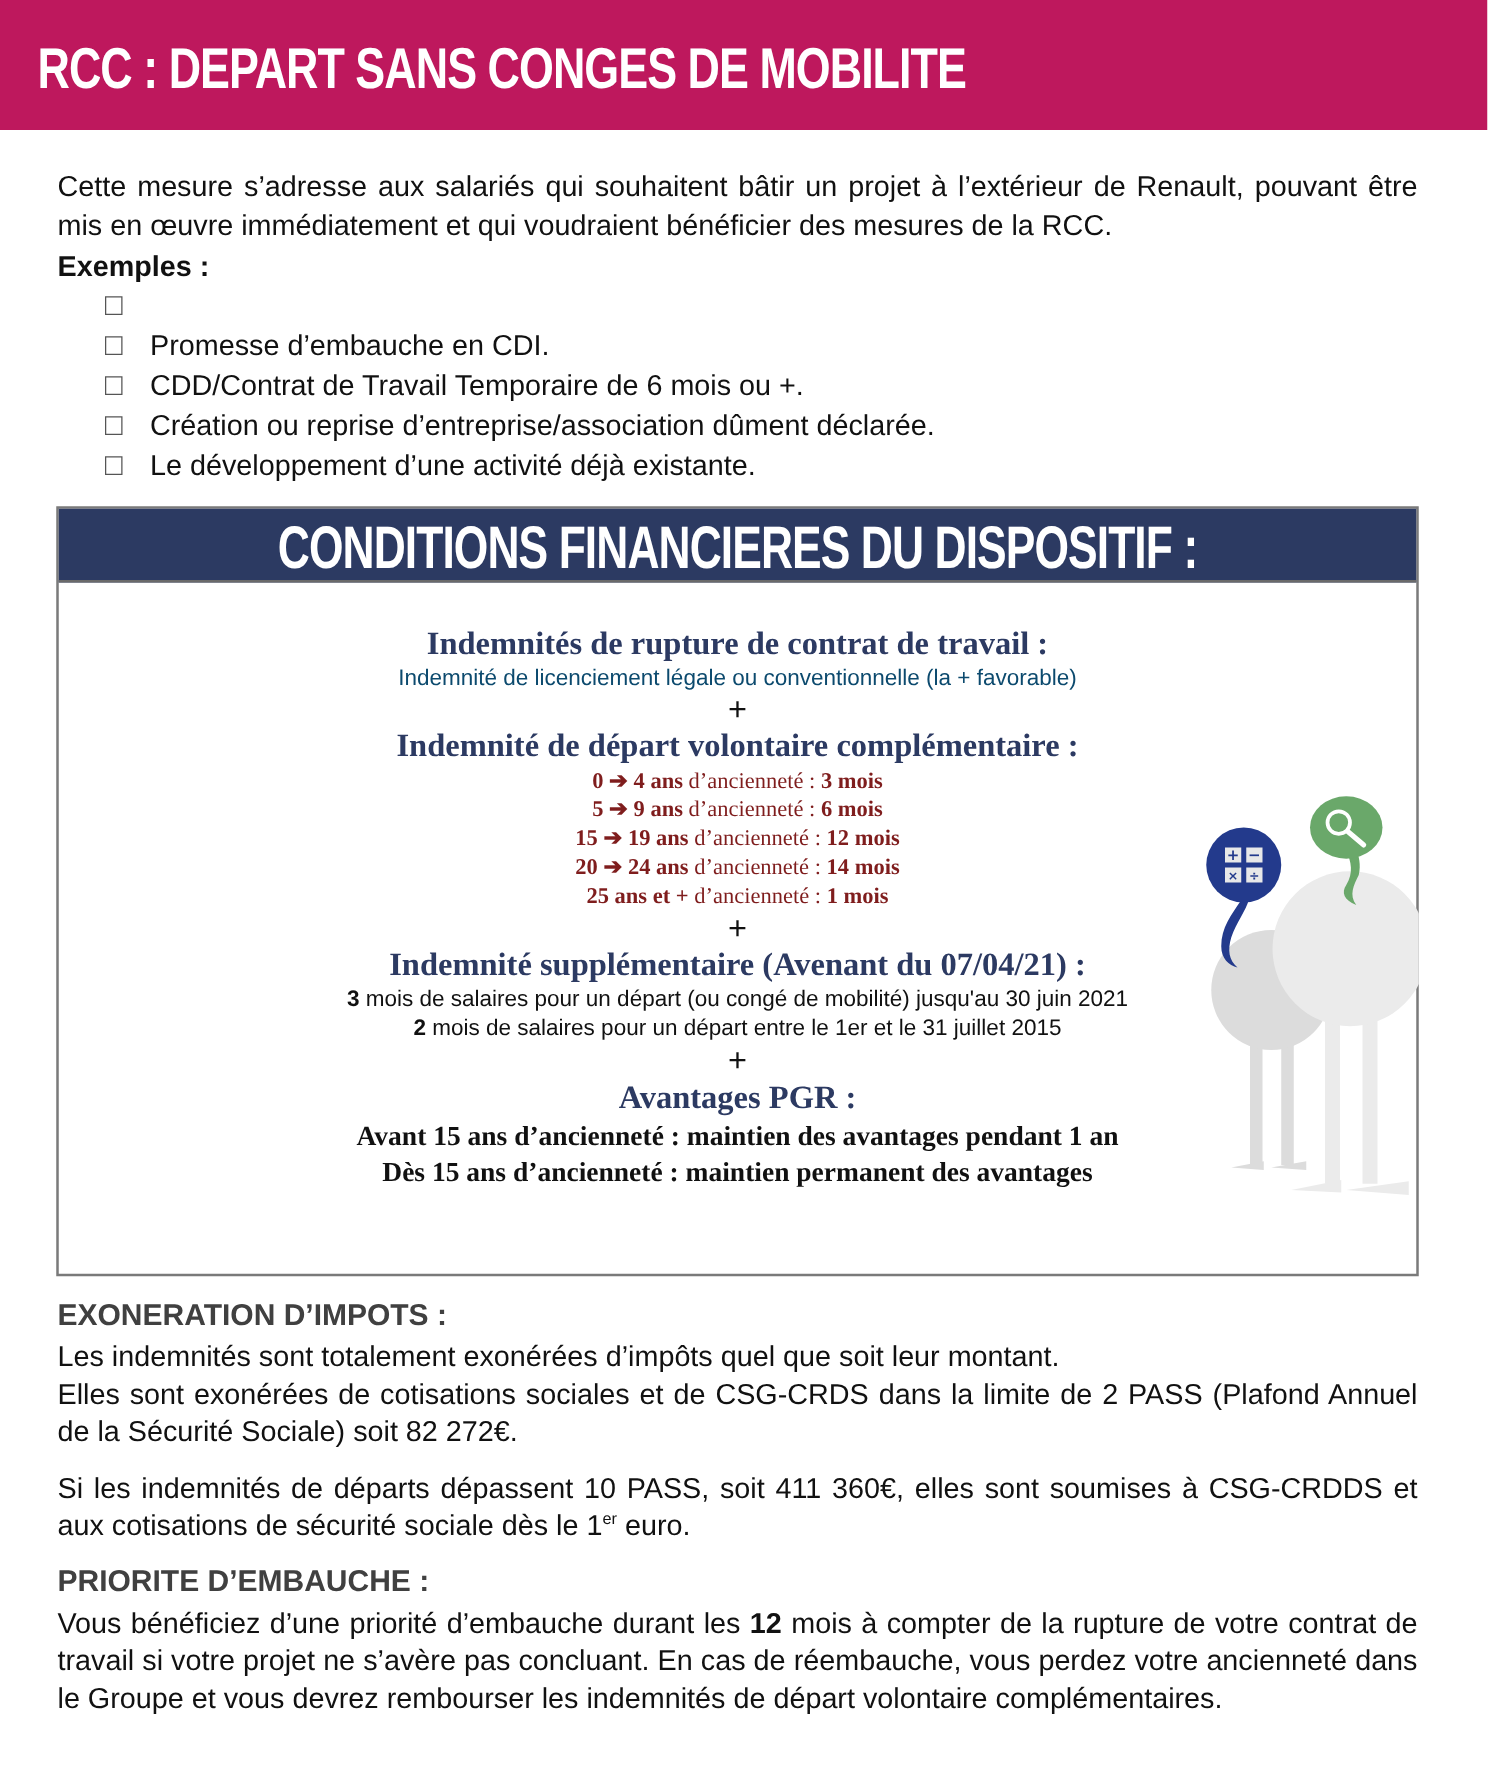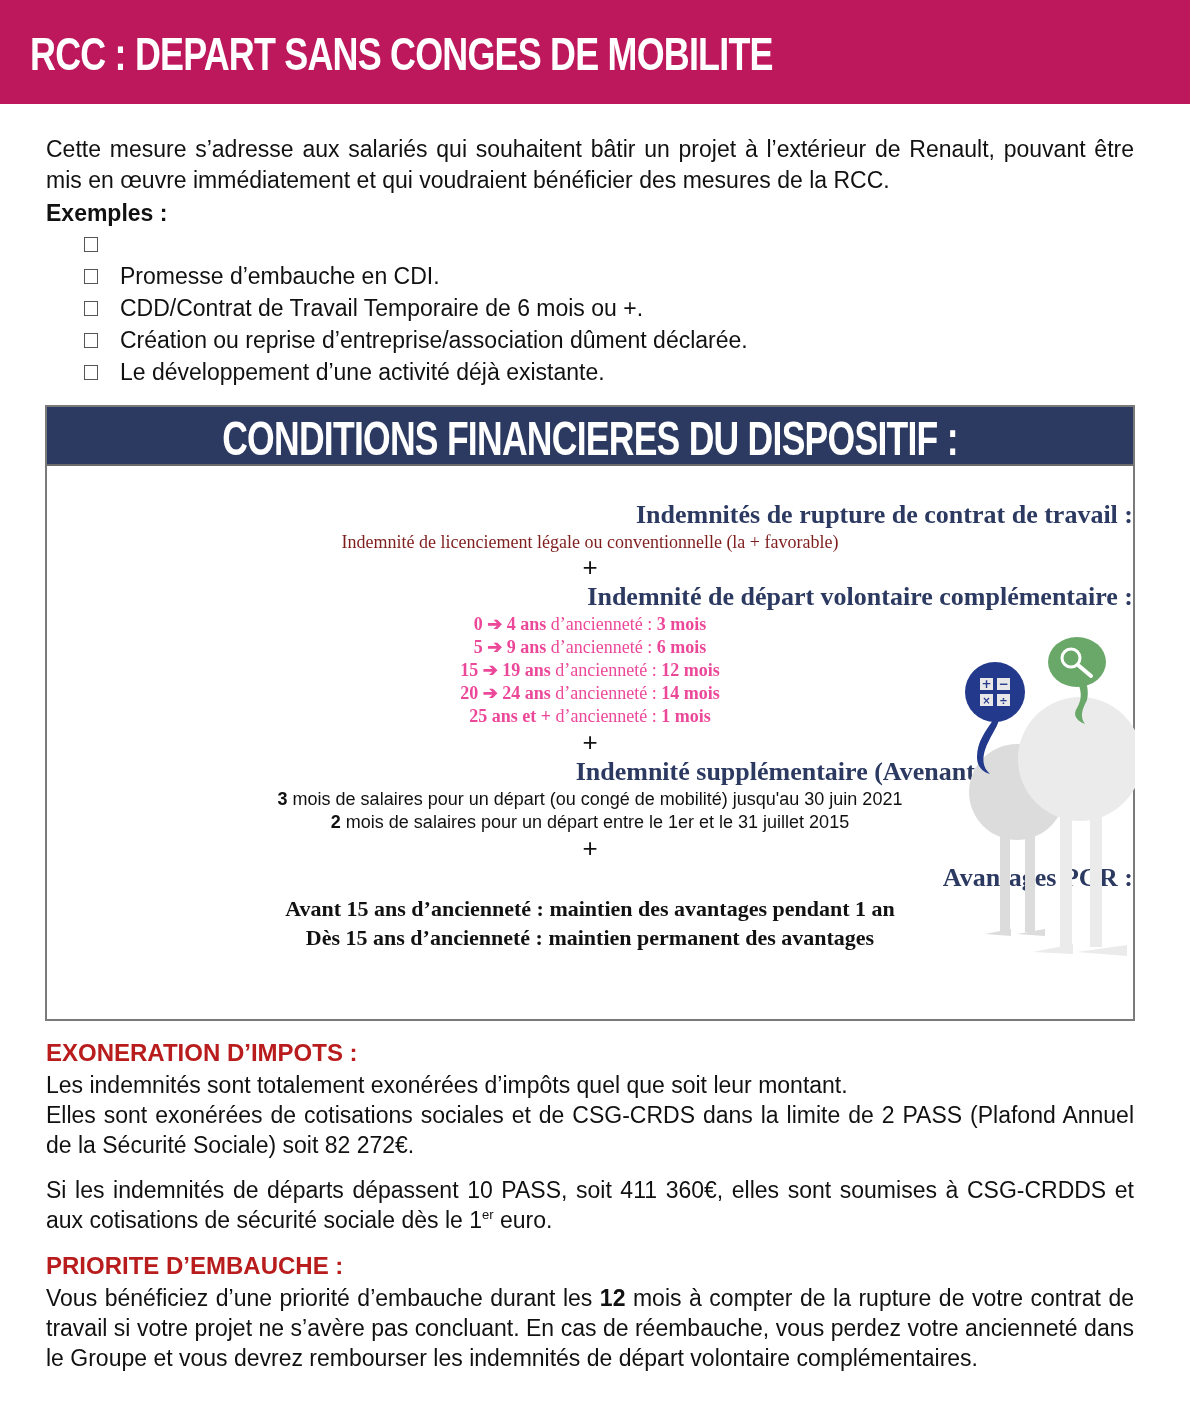--- a/index.html
+++ b/index.html
@@ -52,36 +52,36 @@
     font-weight: bold; font-size: 48px; color: #fff; letter-spacing: -1px;
     transform: scaleX(0.74); line-height: 56px; white-space: nowrap;
   }
 
   .fin-content {
     position: absolute; left: 0; top: 92px; width: 100%;
     text-align: center; font-family: "Liberation Serif", serif;
   }
   .sec-title {
     font-family: "Liberation Serif", serif; font-weight: bold;
-    font-size: 26px; color: #2c3a62; line-height: 32px; text-align: right;
+    font-size: 26px; color: #2c3a62; line-height: 32px;
   }
   .sub {
-    font-family: Liberation Serif, serif; font-size: 18px; line-height: 22px; color: #7f1d1d;
+    font-family: Liberation Sans, sans-serif; font-size: 18px; line-height: 22px; color: #0c4a6e;
   }
   .plus { font-family: "Liberation Sans", sans-serif; font-size: 26px; line-height: 28px; color: #111; }
-  .tier { font-family: "Liberation Serif", serif; font-size: 18px; line-height: 23px; color: #ec4899; }
+  .tier { font-family: "Liberation Serif", serif; font-size: 18px; line-height: 23px; color: #7f1d1d; }
   .tier b { font-weight: bold; }
   .suppl { font-family: "Liberation Sans", sans-serif; font-size: 18px; line-height: 23px; }
   .pgr { font-family: "Liberation Serif", serif; font-weight: bold; font-size: 22px; line-height: 29px; }
 
   .illustration { position: absolute; left: 908px; top: 225px; width: 180px; height: 340px; }
 
   .section-heading {
     position: absolute; left: 46px; font-weight: bold; font-size: 24px;
-    color: #b91c1c; line-height: 30px;
+    color: #404040; line-height: 30px;
   }
   .para {
     position: absolute; left: 46px; width: 1088px; font-size: 23px; line-height: 30px;
     text-align: justify;
   }
   sup { font-size: 13px; vertical-align: super; line-height: 0; }
 </style>
 </head>
 <body>
 

